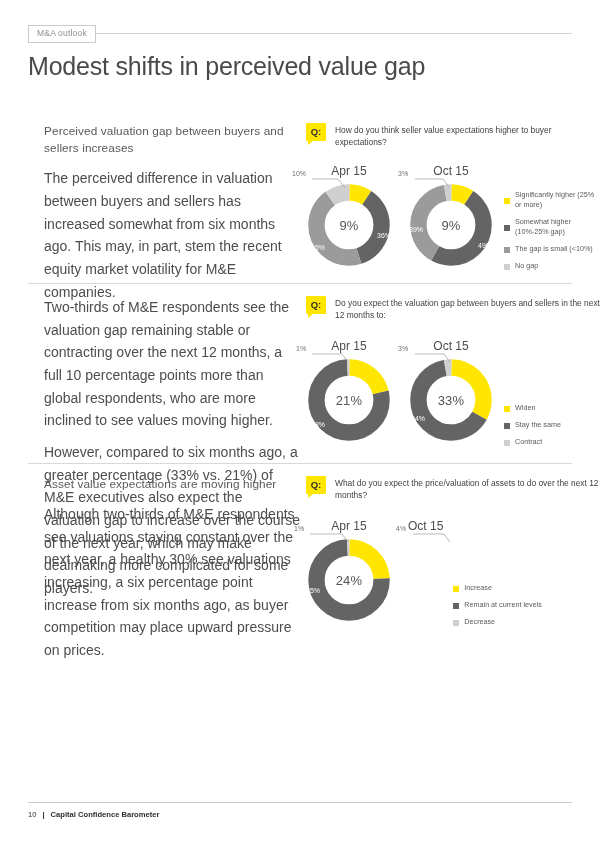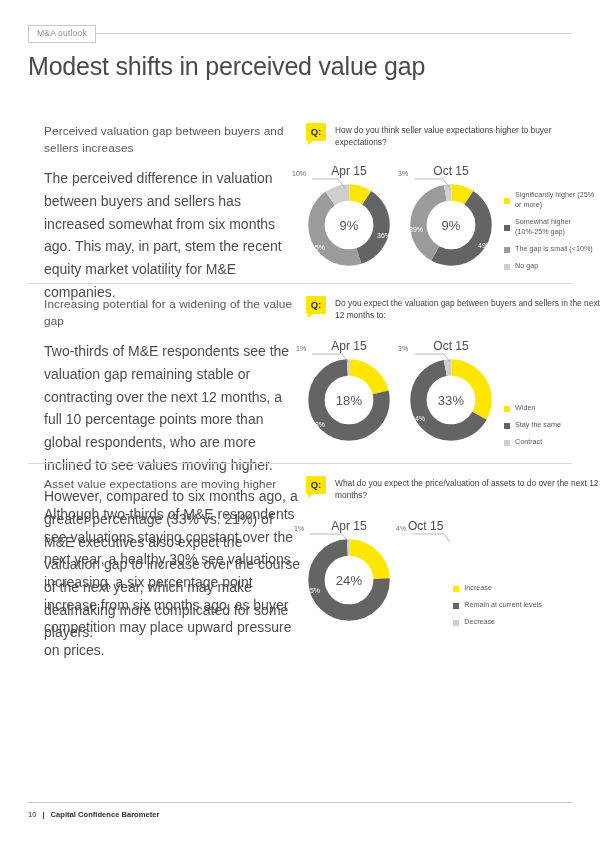--- a/index.html
+++ b/index.html
@@ -195,42 +195,41 @@
           </div>
         </div>
       </div>
     </div>
   </div>
 
   <div class="divider" style="top:283px;"></div>
 
   <div class="section" style="top:296px;">
     <div class="left-col">
-      <div class="sec-head">Increasing potential for a widening of the value gap</div>
       <div class="body-p">Two-thirds of M&amp;E respondents see the valuation gap remaining stable or contracting over the next 12 months, a full 10 percentage points more than global respondents, who are more inclined to see values moving higher.</div>
       <div class="body-p">However, compared to six months ago, a greater percentage (33% vs. 21%) of M&amp;E executives also expect the valuation gap to increase over the course of the next year, which may make dealmaking more complicated for some players.</div>
     </div>
 
     <div class="right-col">
       <div class="qrow">
         <div class="qbubble">Q:</div>
         <div class="qtext">Do you expect the valuation gap between buyers and sellers in the next 12 months to:</div>
       </div>
 
       <div class="charts" style="margin-top:18px;">
 
         <div class="chart-block">
           <div class="chart-title">Apr 15</div>
           <div class="donut-wrap" style="width:86px;height:86px;">
             <svg class="donut" width="86" height="86" viewBox="0 0 42 42">
               <circle cx="21" cy="21" r="15.9" fill="transparent" stroke="#ffe600" stroke-width="8" stroke-dasharray="21 79" stroke-dashoffset="25"></circle>
               <circle cx="21" cy="21" r="15.9" fill="transparent" stroke="#646464" stroke-width="8" stroke-dasharray="78 22" stroke-dashoffset="4"></circle>
               <circle cx="21" cy="21" r="15.9" fill="transparent" stroke="#cfcfcf" stroke-width="8" stroke-dasharray="1 99" stroke-dashoffset="26"></circle>
             </svg>
-            <div class="center-label">18%</div>
+            <div class="center-label">21%</div>
             <div class="seg-label" style="left:5px;top:64px;">78%</div>
           </div>
           <div class="callout-label" style="left:-10px;top:6px;">1%</div>
           <svg style="position:absolute;left:6px;top:13px;" width="38" height="14">
             <polyline points="0,2 30,2 36,10" fill="none" stroke="#9b9b9b" stroke-width="0.7"></polyline>
           </svg>
         </div>
 
         <div class="chart-block" style="margin-left:16px;">
           <div class="chart-title">Oct 15</div>

